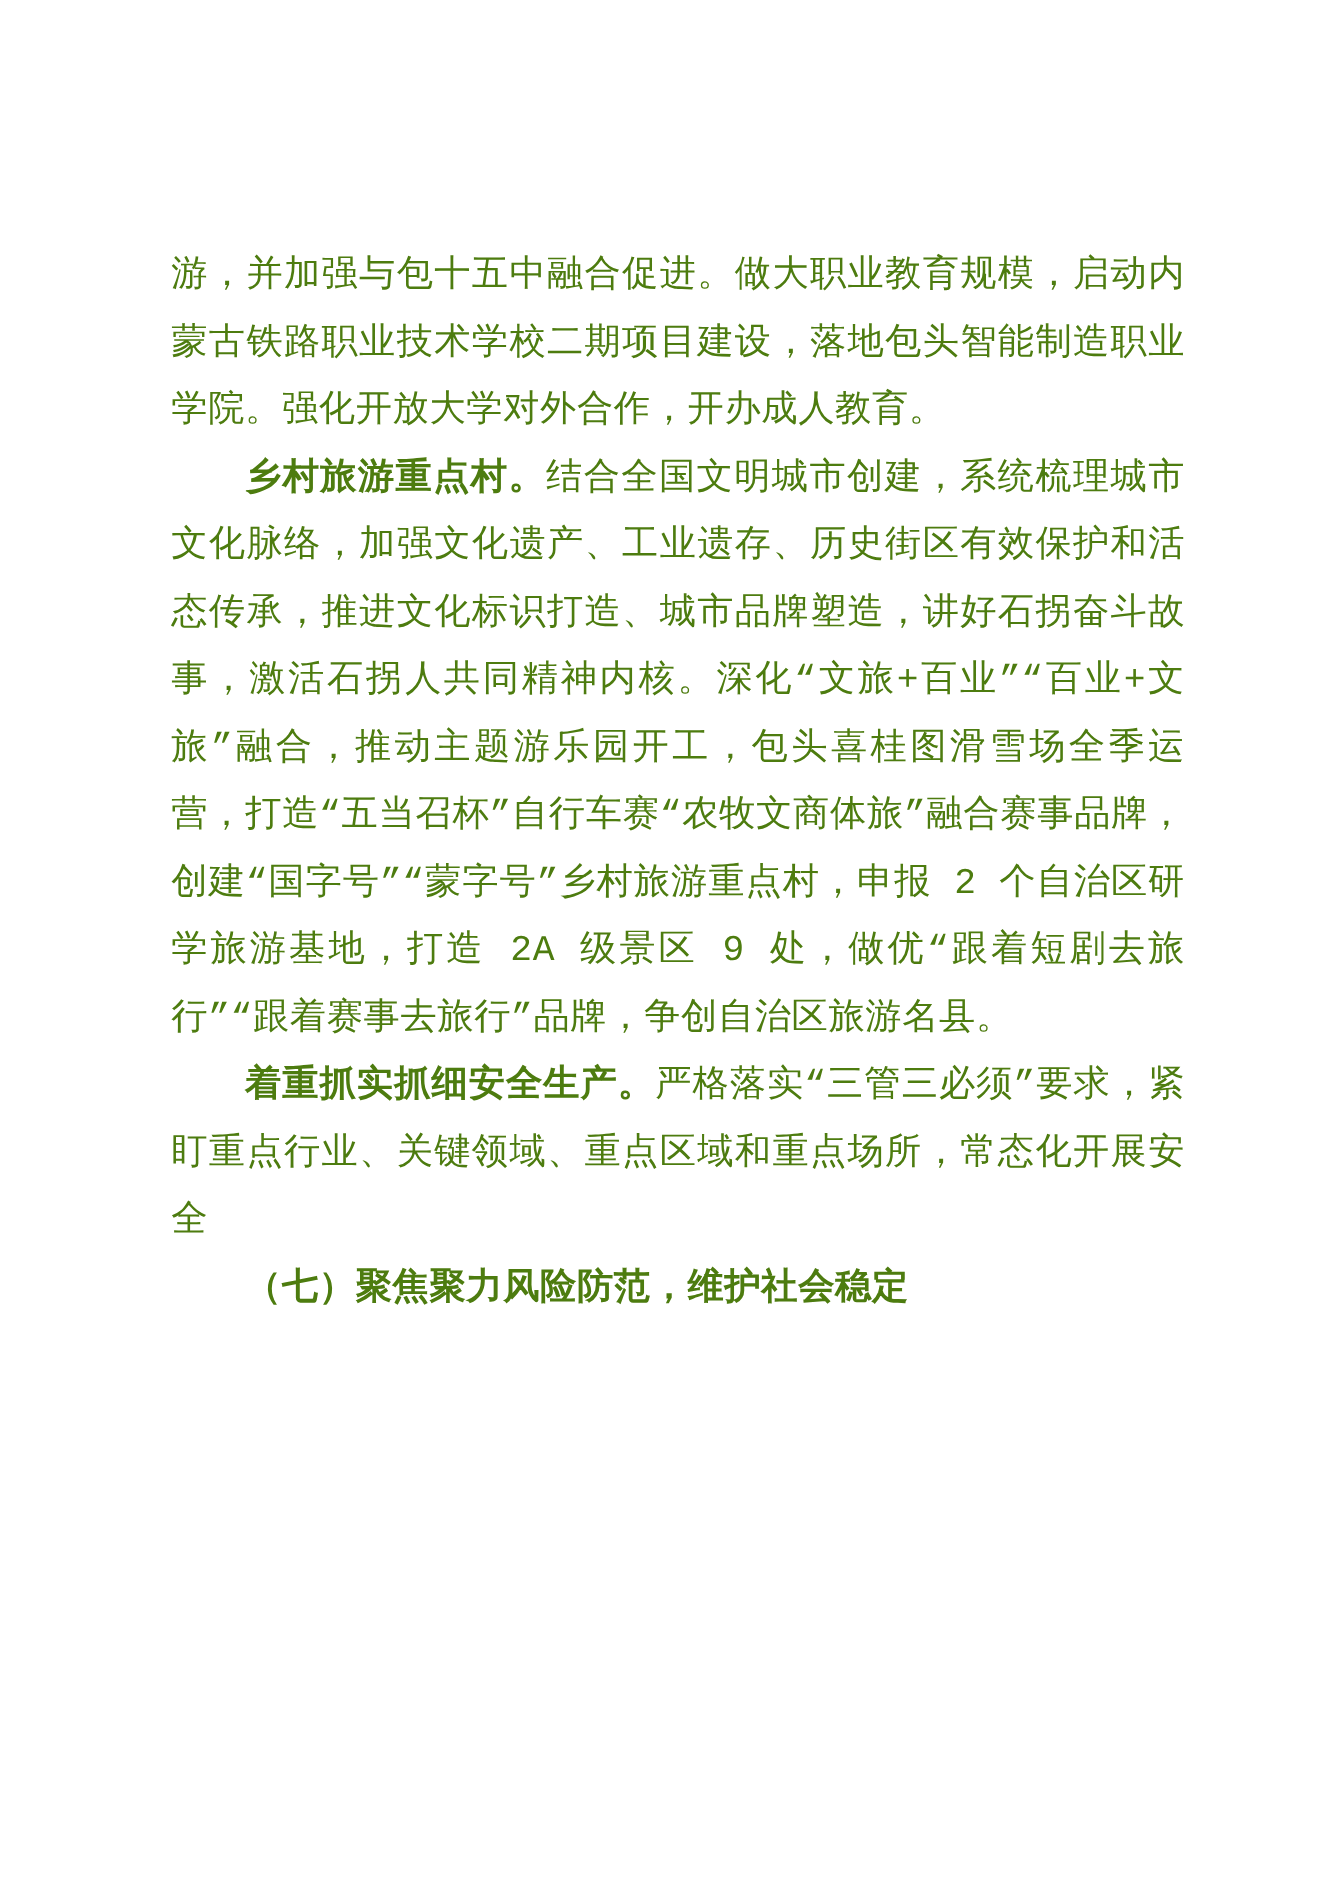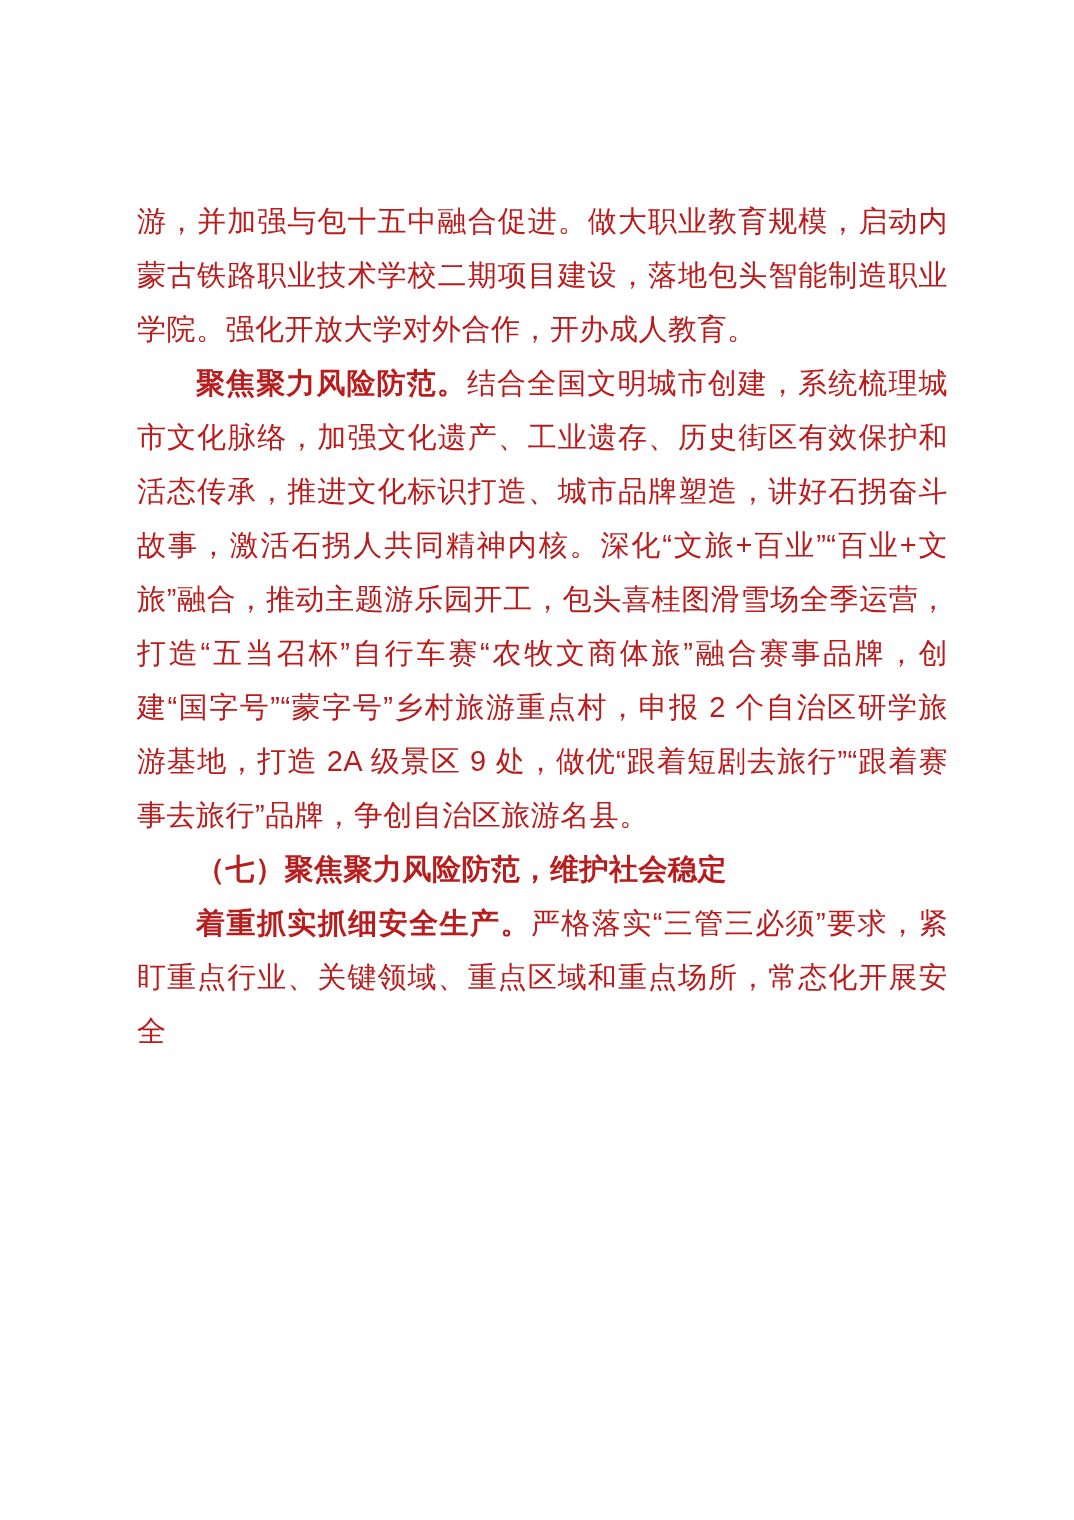--- a/index.html
+++ b/index.html
@@ -6,22 +6,22 @@
     margin: 0;
     padding: 0;
     background: #ffffff;
   }
   .page {
     position: relative;
     width: 1074px;
     height: 1360px;
     background: #ffffff;
     overflow: hidden;
-    font-family: Liberation Sans, sans-serif;
-    color: #b91c1c;
+    font-family: Liberation Mono, monospace;
+    color: #4d7c0f;
   }
   .content {
     position: absolute;
     left: 137px;
     top: 194px;
     width: 811px;
     font-size: 29px;
     line-height: 54px;
   }
   .para {
@@ -48,18 +48,18 @@
     letter-spacing: 1px;
     white-space: nowrap;
   }
 </style>
 </head>
 <body>
 
 <div class="page">
   <div class="content">
       <p class="para"><span>游，并加强与包十五中融合促进。做大职业教育规模，启动内蒙古铁路职业技术学校二期项目建设，落地包头智能制造职业学院。强化开放大学对外合作，开办成人教育。</span></p>
-      <p class="para indent"><span class="lead">聚焦聚力风险防范。</span><span>结合全国文明城市创建，系统梳理城市文化脉络，加强文化遗产、工业遗存、历史街区有效保护和活态传承，推进文化标识打造、城市品牌塑造，讲好石拐奋斗故事，激活石拐人共同精神内核。深化“文旅+百业”“百业+文旅”融合，推动主题游乐园开工，包头喜桂图滑雪场全季运营，打造“五当召杯”自行车赛“农牧文商体旅”融合赛事品牌，创建“国字号”“蒙字号”乡村旅游重点村，申报 2 个自治区研学旅游基地，打造 2A 级景区 9 处，做优“跟着短剧去旅行”“跟着赛事去旅行”品牌，争创自治区旅游名县。</span></p>
+      <p class="para indent"><span class="lead">乡村旅游重点村。</span><span>结合全国文明城市创建，系统梳理城市文化脉络，加强文化遗产、工业遗存、历史街区有效保护和活态传承，推进文化标识打造、城市品牌塑造，讲好石拐奋斗故事，激活石拐人共同精神内核。深化“文旅+百业”“百业+文旅”融合，推动主题游乐园开工，包头喜桂图滑雪场全季运营，打造“五当召杯”自行车赛“农牧文商体旅”融合赛事品牌，创建“国字号”“蒙字号”乡村旅游重点村，申报 2 个自治区研学旅游基地，打造 2A 级景区 9 处，做优“跟着短剧去旅行”“跟着赛事去旅行”品牌，争创自治区旅游名县。</span></p>
+      <p class="para indent"><span class="lead">着重抓实抓细安全生产。</span><span>严格落实“三管三必须”要求，紧盯重点行业、关键领域、重点区域和重点场所，常态化开展安全</span></p>
       <p class="para indent heading"><span>（七）聚焦聚力风险防范，维护社会稳定</span></p>
-      <p class="para indent"><span class="lead">着重抓实抓细安全生产。</span><span>严格落实“三管三必须”要求，紧盯重点行业、关键领域、重点区域和重点场所，常态化开展安全</span></p>
     </div>
   <div class="page-number">— 18 —</div>
 </div>
 
 </body></html>

